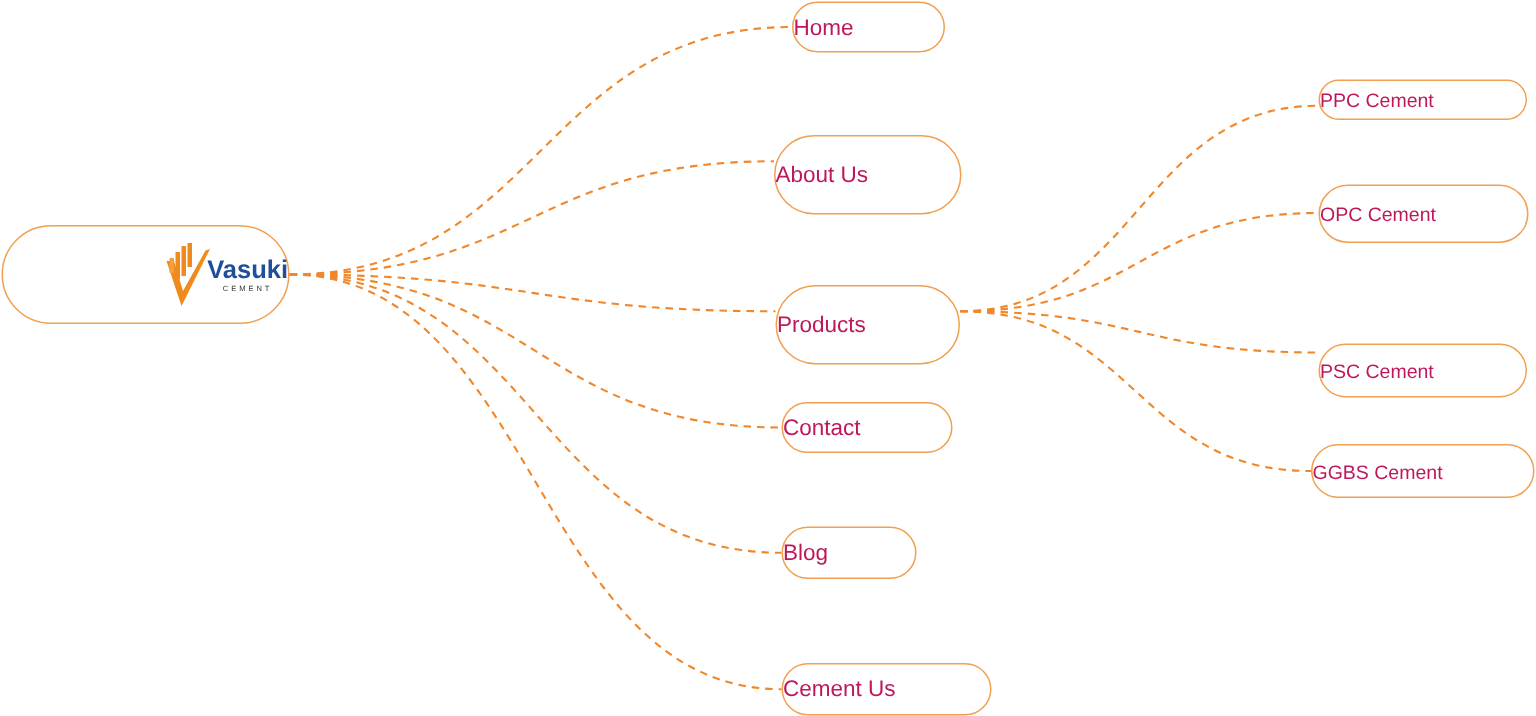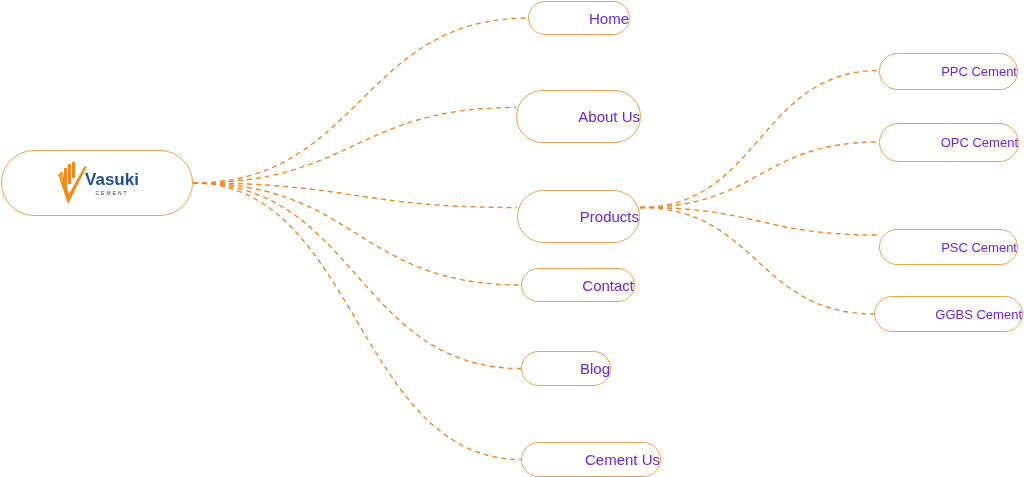--- a/index.html
+++ b/index.html
@@ -1,26 +1,26 @@
 <!DOCTYPE html>
 <html><head>
 <meta charset="utf-8">
 <style>
   html, body { margin: 0; padding: 0; background: #ffffff; }
   body { width: 1024px; height: 477px; position: relative; overflow: hidden;
          font-family: "Liberation Sans", "DejaVu Sans", sans-serif; }
   #links { position: absolute; left: 0; top: 0; width: 1024px; height: 477px; }
   .node { position: absolute; box-sizing: border-box; border: 1.5px solid #f0a050;
           border-radius: 999px; background: #fff; display: flex; align-items: center;
-          justify-content: flex-end; color: #6d28d9; cursor: pointer; }
+          justify-content: flex-start; color: #be185d; cursor: pointer; }
   .node.main { font-size: 15px; }
   .node.sub { font-size: 13px; }
   .root { position: absolute; left: 1px; top: 150px; width: 192px; height: 66px;
           box-sizing: border-box; border: 1.5px solid #f0a050; border-radius: 999px;
-          background: #fff; display: flex; align-items: center; justify-content: center; }
+          background: #fff; display: flex; align-items: center; justify-content: flex-end; }
   .logo { display: flex; align-items: center; }
   .logo-text { display: flex; flex-direction: column; align-items: center; margin-left: -4px; }
   .brand { color: #1f4e9a; font-weight: bold; font-size: 17px; line-height: 18px; }
   .tag { color: #333; font-size: 5px; letter-spacing: 2px; margin-top: 1px; }
 </style>
 </head>
 <body>
 
 <svg id="links">
     <path d="M193,183 C360.5,183 360.5,18 528,18" fill="none" stroke="#f0872a" stroke-width="1.4" stroke-dasharray="5 4"></path>
@@ -63,21 +63,21 @@
 <div class="node main" style="left:521px;top:268px;width:114px;height:34px;">
     <span>Contact</span>
   </div>
 <div class="node main" style="left:521px;top:351px;width:90px;height:35px;">
     <span>Blog</span>
   </div>
 <div class="node main" style="left:521px;top:442px;width:140px;height:35px;">
     <span>Cement Us</span>
   </div>
 
-<div class="node sub" style="left:879px;top:53px;width:139px;height:37px;">
+<div class="node sub" style="left:879px;top:53px;width:139px;height:27px;">
     <span>PPC Cement</span>
   </div>
 <div class="node sub" style="left:879px;top:123px;width:140px;height:39px;">
     <span>OPC Cement</span>
   </div>
 <div class="node sub" style="left:879px;top:217px;width:139px;height:36px;margin-top:12px;">
     <span>PSC Cement</span>
   </div>
 <div class="node sub" style="left:874px;top:296px;width:149px;height:36px;">
     <span>GGBS Cement</span>

